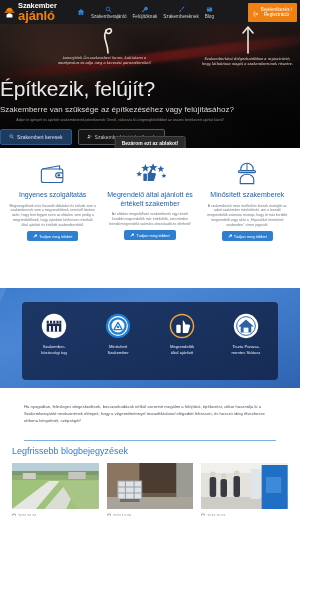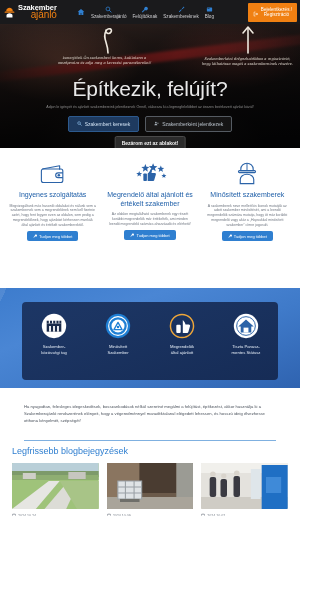--- a/index.html
+++ b/index.html
@@ -18,21 +18,21 @@
     display: flex; align-items: center;
     z-index: 30;
   }
   .brand { display: flex; align-items: center; padding-left: 3px; width: 74px; }
   .brand-mark {
     width: 13px; height: 13px; flex: 0 0 13px; position: relative;
   }
   .brand-mark svg { display: block; }
   .brand-text { margin-left: 2px; line-height: 1; }
   .brand-l1 { font-size: 7.5px; color: #ffffff; font-weight: bold; display: block; letter-spacing: -.1px; }
-  .brand-l2 { font-size: 10px; color: #f08012; font-weight: normal; display: block; letter-spacing: -.1px; margin-top: -1px; text-align: right;}
+  .brand-l2 { font-size: 13px; color: #f08012; font-weight: bold; display: block; letter-spacing: -.1px; margin-top: -1px;}
 
   .nav { display: flex; align-items: center; flex: 1; height: 24px; }
   .nav-item {
     display: flex; flex-direction: column; align-items: center; justify-content: center;
     height: 24px; padding: 0 3px; cursor: pointer;
   }
   .nav-ico { height: 8px; display: flex; align-items: center; justify-content: center; }
   .nav-ico svg { display:block; }
   .nav-label { font-size: 4.6px; color: #cfcfd2; margin-top: .5px; white-space: nowrap; }
 
@@ -63,21 +63,21 @@
     background: linear-gradient(180deg, rgba(0,0,0,.25) 0%, rgba(0,0,0,.55) 45%, rgba(0,0,0,.8) 100%);
   }
   .annot { position: absolute; text-align: center; color: #e9e2d8;
            font-family: "DejaVu Serif", serif; font-size: 3.6px; line-height: 5px;
            font-style: italic; z-index: 4; }
   .annot-left { left: 52px; top: 32px; width: 105px; }
   .annot-right { left: 200px; top: 33px; width: 95px; }
   .arrow-svg { position: absolute; z-index: 4; }
 
   .hero-inner { position: absolute; inset: 0; z-index: 6;
-                display: flex; flex-direction: column; align-items: center; }
+                display: flex; flex-direction: column; align-items: flex-start; }
   .hero-title { font-size: 21px; color: #e8e8e8; margin-top: 53px; font-weight: normal; letter-spacing: -.2px;}
   .hero-sub { font-size: 8px; color: #d8d8d8; margin-top: 4px; }
   .hero-note { font-size: 3.6px; color: #8c8c8c; margin-top: 4px; width: 240px; text-align: center; line-height: 5px;}
 
   .hero-btns { display: flex; gap: 6px; margin-top: 6px; }
   .hbtn { display: flex; align-items: center; gap: 3px; padding: 4px 8px;
           font-size: 5px; border-radius: 2px; cursor: pointer; white-space: nowrap; }
   .hbtn-primary { background: #1e3a5f; color: #cfe0f2; border: .5px solid #2d5a8e; }
   .hbtn-ghost { background: rgba(255,255,255,.06); color: #b9c2cb; border: .5px solid #555b62; }
 
@@ -227,20 +227,21 @@
     <svg class="arrow-svg" style="left:240px;top:0px;" width="16" height="30" viewBox="0 0 16 30">
       <line x1="8" y1="29" x2="8" y2="4" stroke="#efe9df" stroke-width="1.6" stroke-linecap="round"></line>
       <path d="M3 9 L8 3 L13 9" fill="none" stroke="#efe9df" stroke-width="1.6" stroke-linecap="round" stroke-linejoin="round"></path>
     </svg>
 
     <div class="annot annot-left">Ismerjétek Ön szakembert keres, kattintson a mezőpontra és adja meg a keresési paramétereket!</div>
     <div class="annot annot-right">Szakemberként dolgozhatóbban a regisztráció, hogy láthatóssa magát a szakembereinek részére.</div>
 
     <div class="hero-inner">
       <h1 class="hero-title">Építkezik, felújít?</h1>
+      <div class="hero-sub">Szakemberre van szüksége az építkezéséhez vagy felújításához?</div>
       <div class="hero-note">Adjon le igényét és ajánlott szakembereink jelentkeznek Önnél, válassza ki a legmegfelelőbbet az összes beérkezett ajánlat közül!</div>
       <div class="hero-btns">
         <div class="hbtn hbtn-primary">
           <span>
             <svg width="5" height="5" viewBox="0 0 24 24">
                 <circle cx="10" cy="10" r="6.5" fill="none" stroke="#8fc0ea" stroke-width="3"></circle>
                 <line x1="15" y1="15" x2="21" y2="21" stroke="#8fc0ea" stroke-width="3" stroke-linecap="round"></line>
               </svg>
           </span>
           <span>Szakembert keresek</span>

